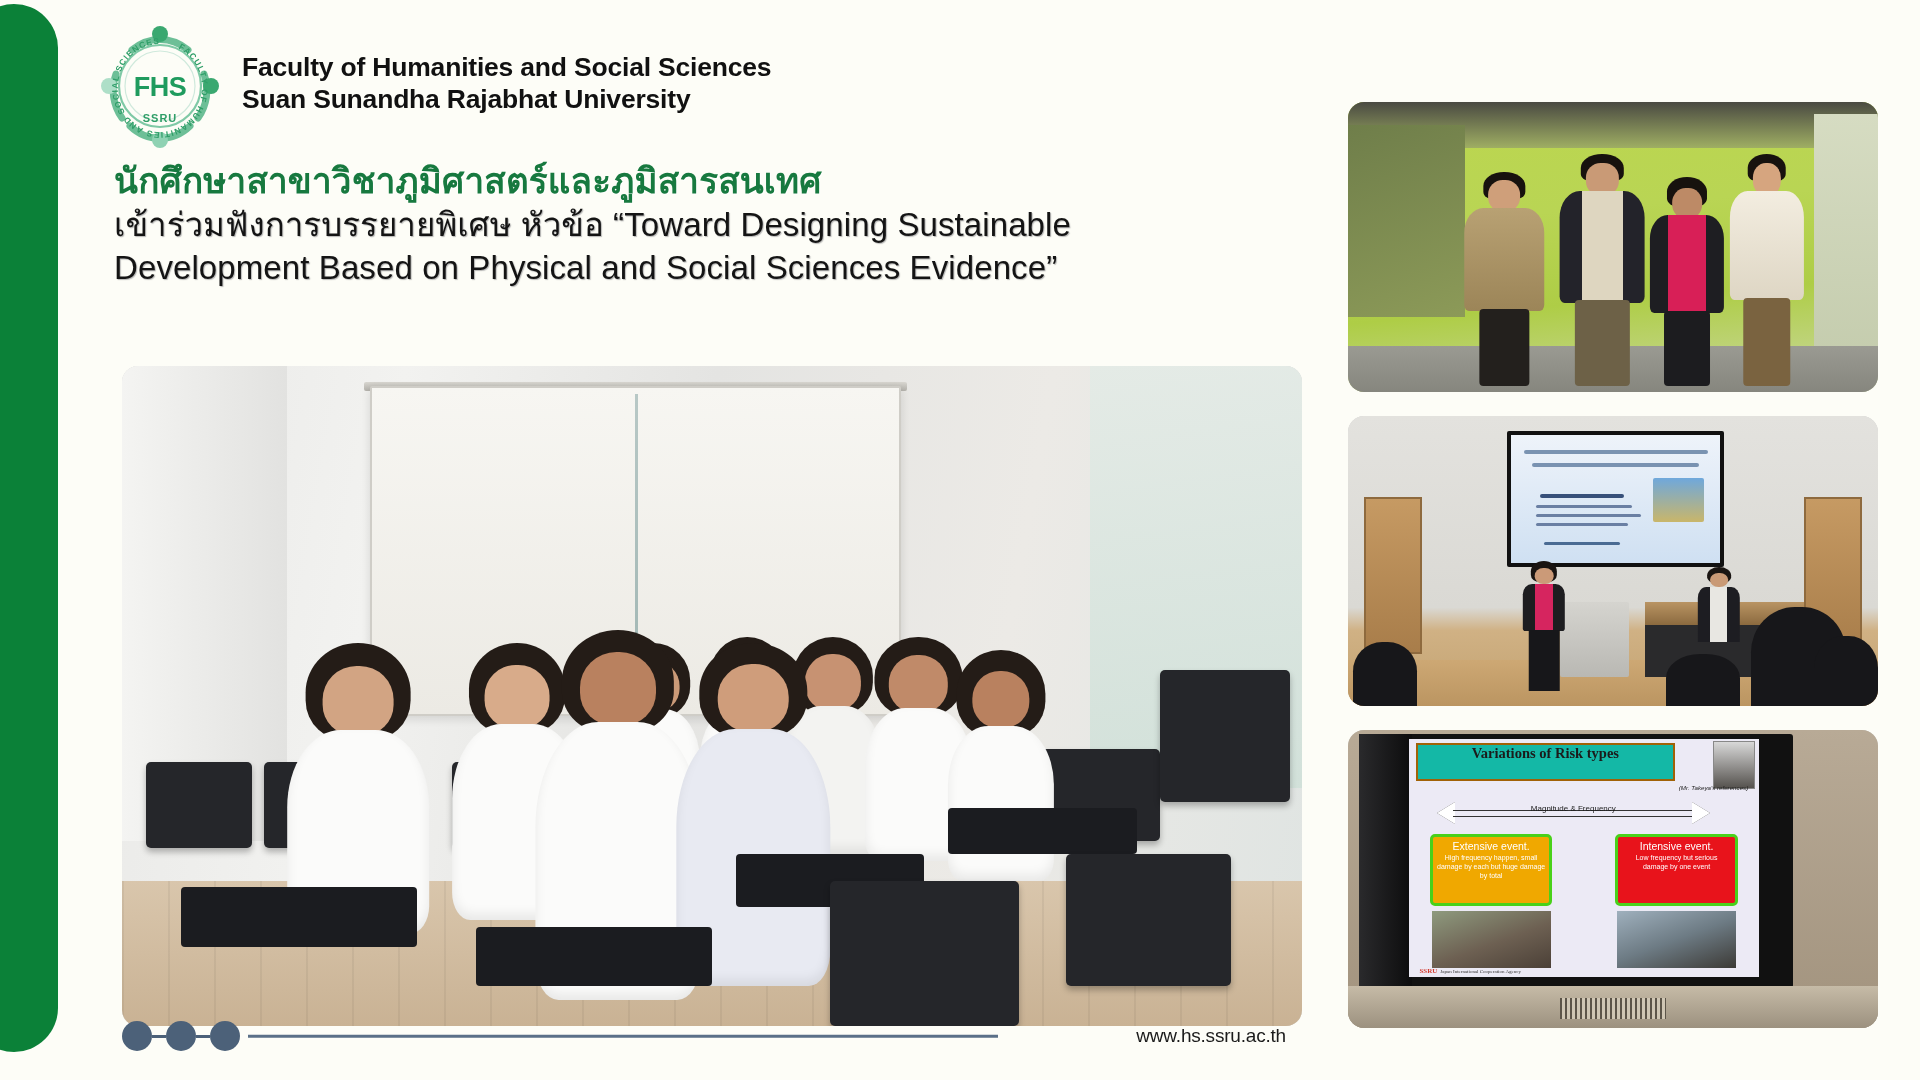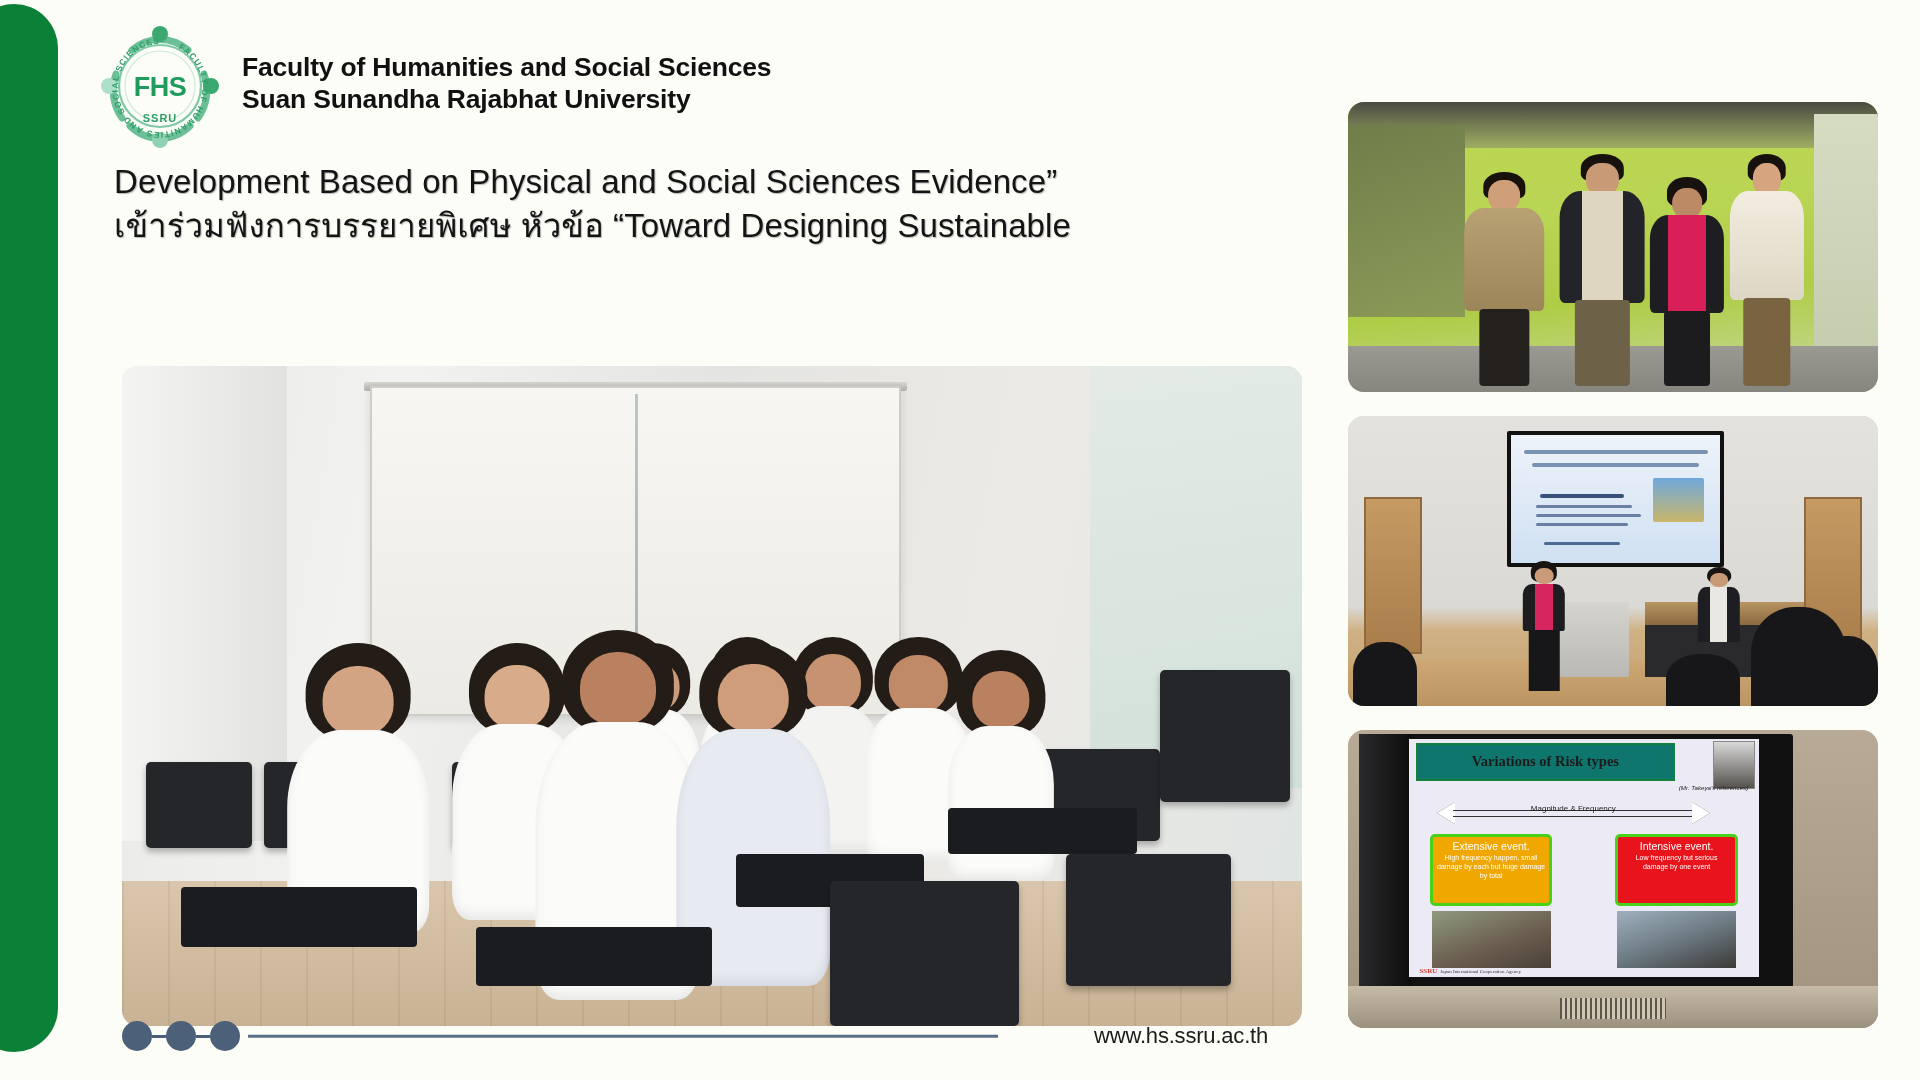--- a/index.html
+++ b/index.html
@@ -124,21 +124,21 @@
 
   
   .s-bg{ position:absolute; inset:0; background:linear-gradient(180deg,#b8aa96,#a2937e); }
   .s-tv{ position:absolute; left:2%; top:1.5%; width:82%; height:85%;
     background:#111; border-radius:3px; }
   .s-bezel-l{ position:absolute; left:2%; top:1.5%; width:10%; height:85%;
     background:linear-gradient(90deg,#2a2a2c,#0c0c0d); }
   .s-slide{ position:absolute; left:11.5%; top:3%; width:66%; height:80%;
     background:#eceaf5; }
   .s-title{ position:absolute; left:2%; top:1.5%; width:74%; height:16%;
-    background:#0f766e; border:2px solid #15803d; display:flex; align-items:center; justify-content:center;}
+    background:#14b8a6; border:2px solid #a16207; display:flex; align-items:flex-start; justify-content:center;}
   .s-title span{ font-family:"Liberation Serif", serif; font-weight:bold; color:#1b1b1b; font-size:14.5px; }
   .s-ref{ position:absolute; right:3%; top:19%; font-size:6.2px; font-style:italic; color:#222; }
   .s-vid{ position:absolute; right:1%; top:1%; width:12%; height:20%;
     background:linear-gradient(180deg,#d8d8d8,#55524e); border:1px solid #888; }
   .s-arrow{ position:absolute; left:8%; top:26%; width:78%; height:11%; }
   .s-arrow .bar{ position:absolute; left:6%; top:36%; width:88%; height:26%;
     border-top:1.4px solid #333; border-bottom:1.4px solid #333; }
   .s-arrow .lab{ position:absolute; left:0; top:10%; width:100%; text-align:center;
     font-size:8px; color:#1b1b1b; }
   .s-arrow .hL,.s-arrow .hR{ position:absolute; top:5%; width:0;height:0;
@@ -161,22 +161,22 @@
   .s-vent{ position:absolute; left:40%; bottom:3%; width:20%; height:7%;
     background:repeating-linear-gradient(90deg,#5c5549 0 2px,#cfc6b4 2px 5px); }
 
   
   .footer{ position:absolute; left:122px; bottom:16px; width:1170px; height:56px; }
   .dots{ position:absolute; left:0; top:50%; transform:translateY(-50%); display:flex; align-items:center; }
   .dot{ width:30px; height:30px; border-radius:50%; background:#4c6179; }
   .dot-link{ width:14px; height:3px; background:#4c6179; }
   .f-line{ position:absolute; left:126px; top:50%; transform:translateY(-50%);
     width:750px; height:2.5px; background:#5b7088; }
-  .f-url{ position:absolute; right:24px; top:50%; transform:translateY(-50%);
-    font-size:22px; color:#1b1b1b; letter-spacing:-.2px; white-space:nowrap;margin-left:30px; }
+  .f-url{ position:absolute; right:6px; top:50%; transform:translateY(-50%);
+    font-size:19px; color:#1b1b1b; letter-spacing:-.2px; white-space:nowrap;margin-left:30px; }
 </style>
 </head>
 <body>
 
 <div class="green-bar"></div>
 
 <div class="header">
   <div class="logo">
     <svg viewBox="0 0 128 128" width="128" height="128" aria-hidden="true">
       <defs>
@@ -202,22 +202,23 @@
       <text x="64" y="100" text-anchor="middle" font-family="Liberation Sans, sans-serif" font-size="11" font-weight="bold" fill="#2f9e68" letter-spacing="1">SSRU</text>
     </svg>
   </div>
   <div class="org-lines">
     <div class="org-line">Faculty of Humanities and Social Sciences</div>
     <div class="org-line">Suan Sunandha Rajabhat University</div>
   </div>
 </div>
 
 <div class="headline">
+  <div class="hl-green">นักศึกษาสาขาวิชาภูมิศาสตร์และภูมิสารสนเทศ</div>
+  <div class="hl-black">เข้าร่วมฟังการบรรยายพิเศษ หัวข้อ “Toward Designing Sustainable</div>
   <div class="hl-black">Development Based on Physical and Social Sciences Evidence”</div>
-  <div class="hl-black">เข้าร่วมฟังการบรรยายพิเศษ หัวข้อ “Toward Designing Sustainable</div>
 </div>
 
 <div class="photo photo-main">
   <div class="ph-inner">
     <div class="cls-wall"></div>
     <div class="cls-sidepanel"></div>
     <div class="cls-greenwall"></div>
     <div class="cls-screen-rail"></div>
     <div class="cls-screen"></div>
     <div class="cls-floor"></div>

